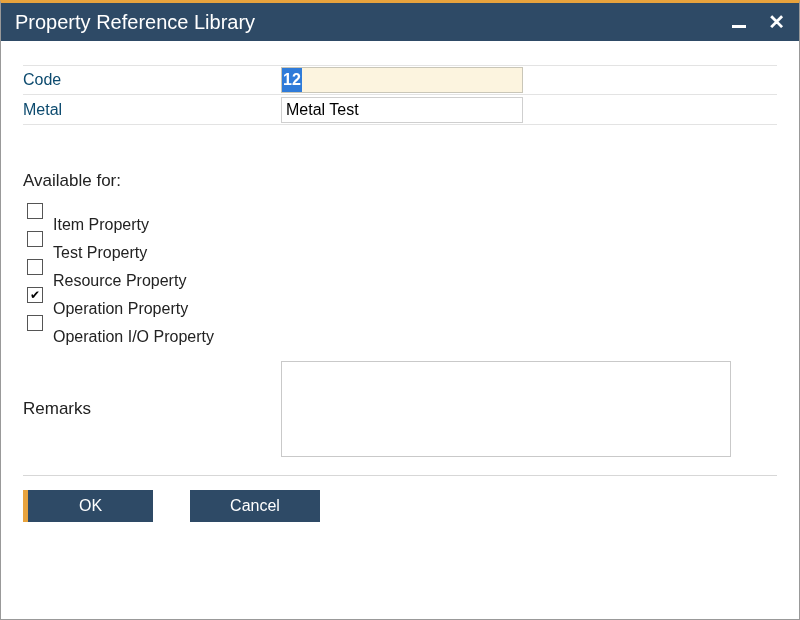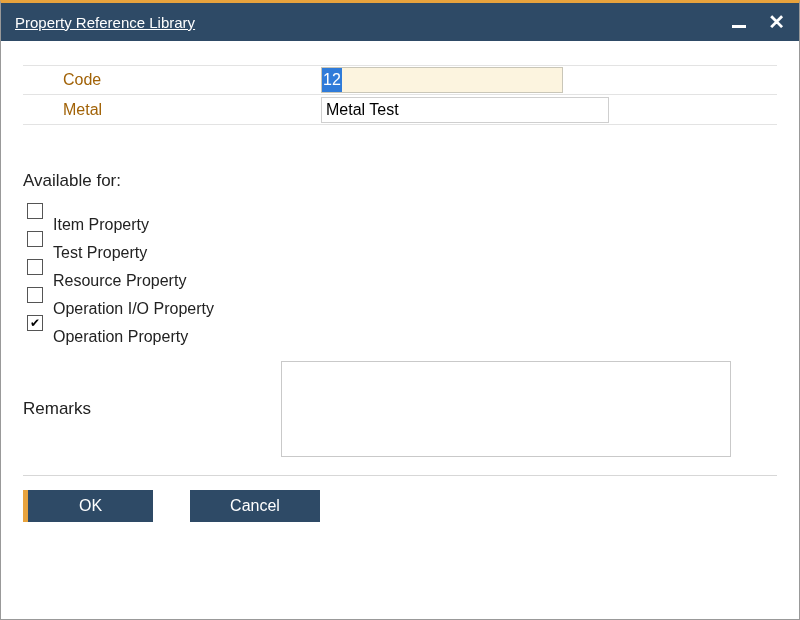--- a/index.html
+++ b/index.html
@@ -24,22 +24,21 @@
     .titlebar {
       background: #2e4a66;
       color: #fff;
       height: 38px;
       display: flex;
       align-items: center;
       padding: 0 14px;
       justify-content: space-between;
     }
     .titlebar-title {
-      font-size: 15px;
-      text-decoration: underline;
+      font-size: 20px;
     }
     .titlebar-controls {
       display: flex;
       align-items: center;
       gap: 22px;
     }
     .min-icon {
       width: 14px;
       height: 3px;
       background: #fff;
@@ -62,40 +61,40 @@
     .field-row {
       display: flex;
       align-items: center;
       border-bottom: 1px solid #e3e3e3;
       height: 30px;
     }
     .field-row.first { border-top: 1px solid #e3e3e3; }
     .field-label {
       width: 258px;
       font-size: 16px;
-      color: #a16207;
-      margin-left: 40px;
+      color: #0c4a6e;
     }
     .field-input {
-      width: 288px;
+      width: 242px;
       height: 26px;
       border: 1px solid #cfcfcf;
       font-size: 16px;
       padding: 0 4px;
       font-family: inherit;
     }
     .code-selected {
       width: 242px;
       height: 26px;
       border: 1px solid #c9c6b8;
       background: #fcf4df;
       font-size: 16px;
       padding: 0;
       display: flex;
       align-items: center;
+      font-weight: bold;
     }
     .code-selected .sel {
       background: #2f7bd9;
       color: #fff;
       padding: 0 1px;
       height: 100%;
       display: inline-flex;
       align-items: center;
     }
     .section-gap { height: 46px; }
@@ -208,26 +207,26 @@
     </div>
     <div class="checkbox-row">
       <span class="chk"></span>
       <span class="chk-label">Test Property</span>
     </div>
     <div class="checkbox-row">
       <span class="chk"></span>
       <span class="chk-label">Resource Property</span>
     </div>
     <div class="checkbox-row">
-      <span class="chk"></span>
-      <span class="chk-label">Operation I/O Property</span>
-    </div>
-    <div class="checkbox-row">
       <span class="chk checked"></span>
       <span class="chk-label">Operation Property</span>
+    </div>
+    <div class="checkbox-row">
+      <span class="chk"></span>
+      <span class="chk-label">Operation I/O Property</span>
     </div>
 
     <div class="remarks-row">
       <div class="remarks-label">Remarks</div>
       <textarea class="remarks-area" style=""></textarea>
     </div>
 
     <div class="button-bar">
       <button class="btn primary">OK</button>
       <button class="btn">Cancel</button>

